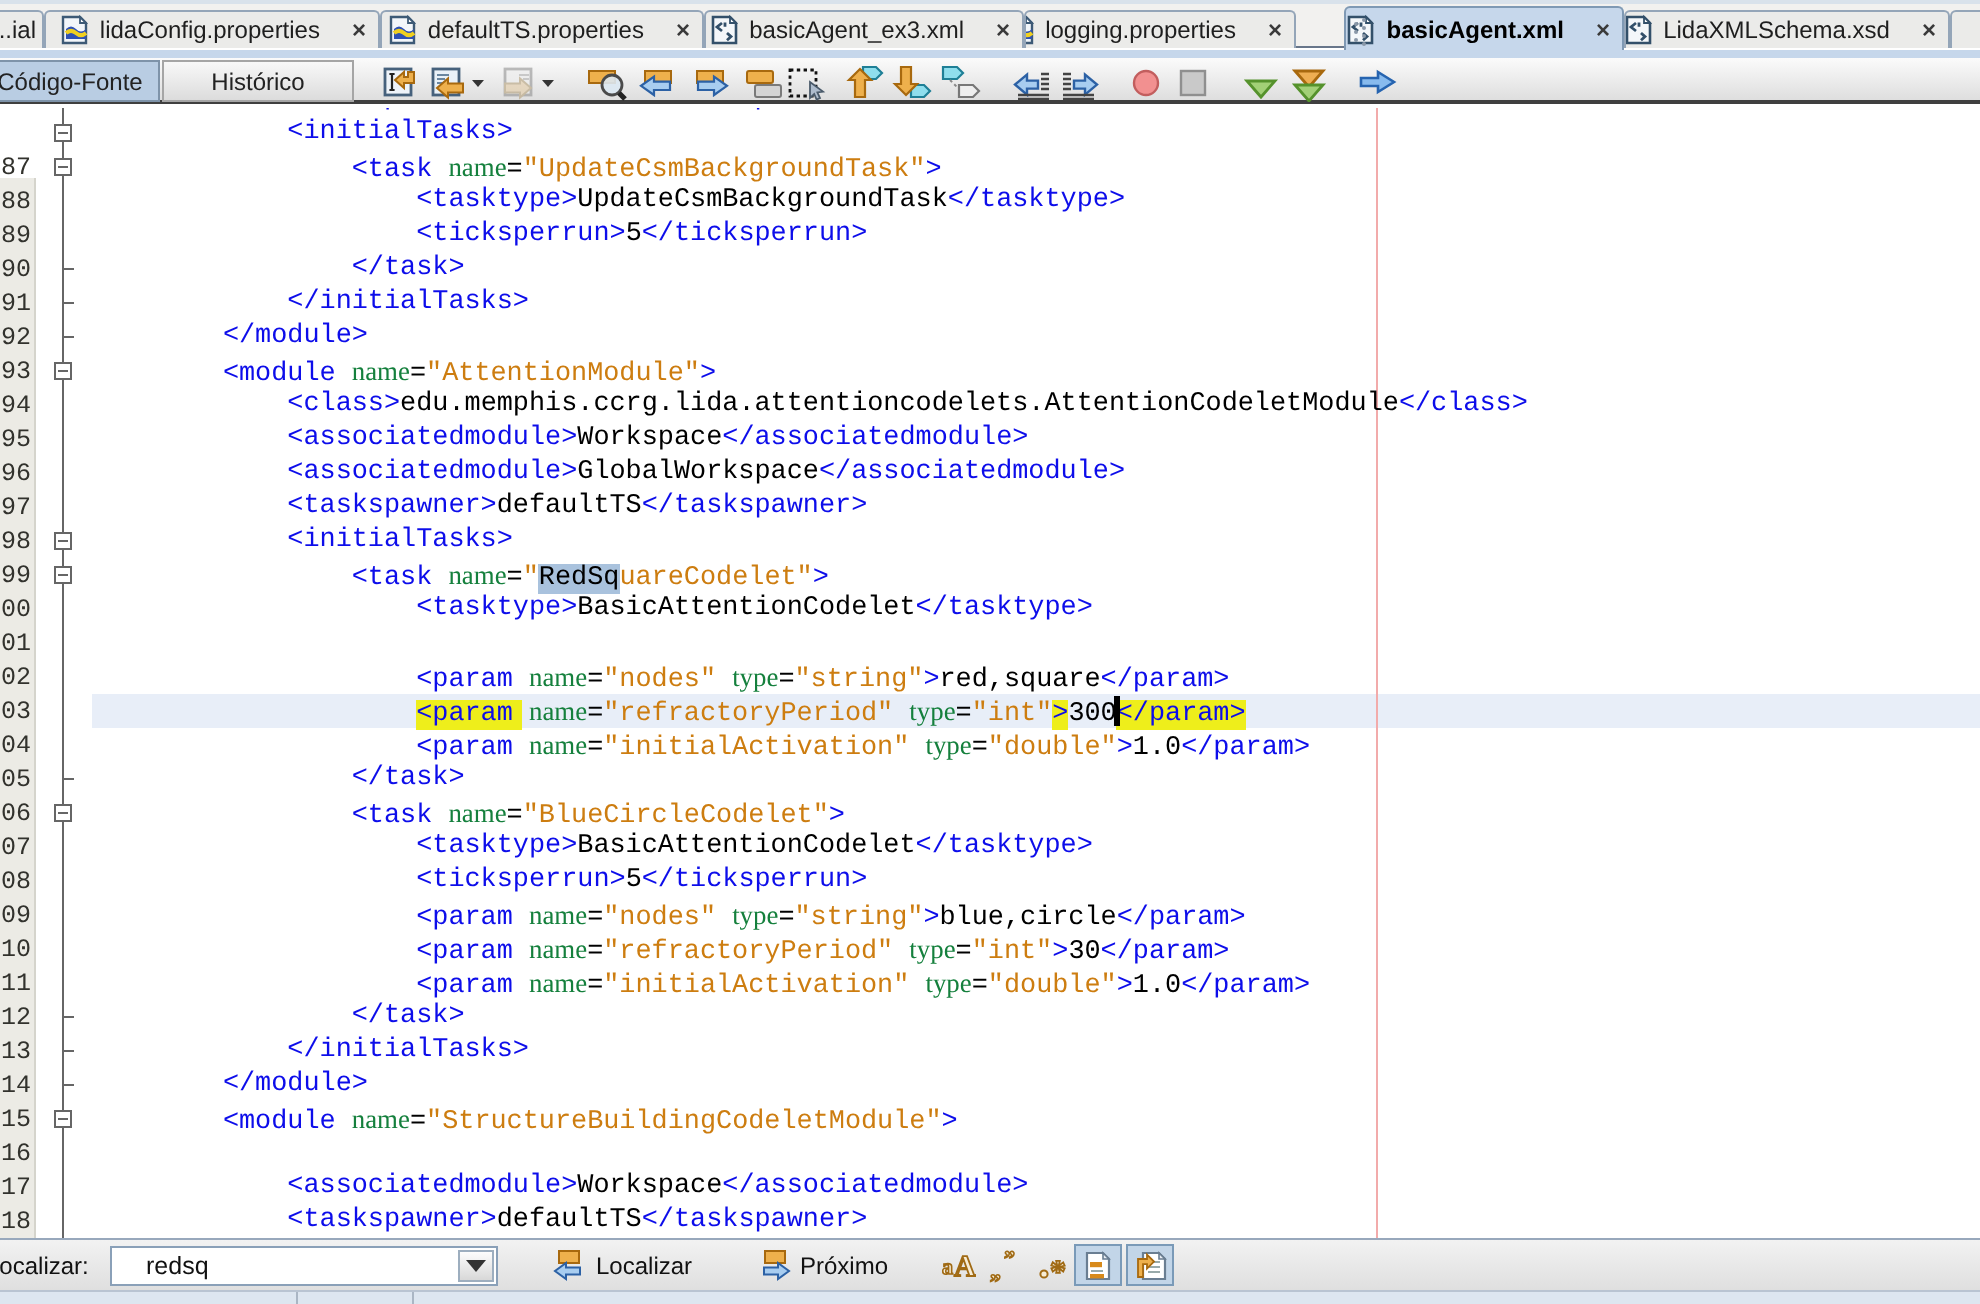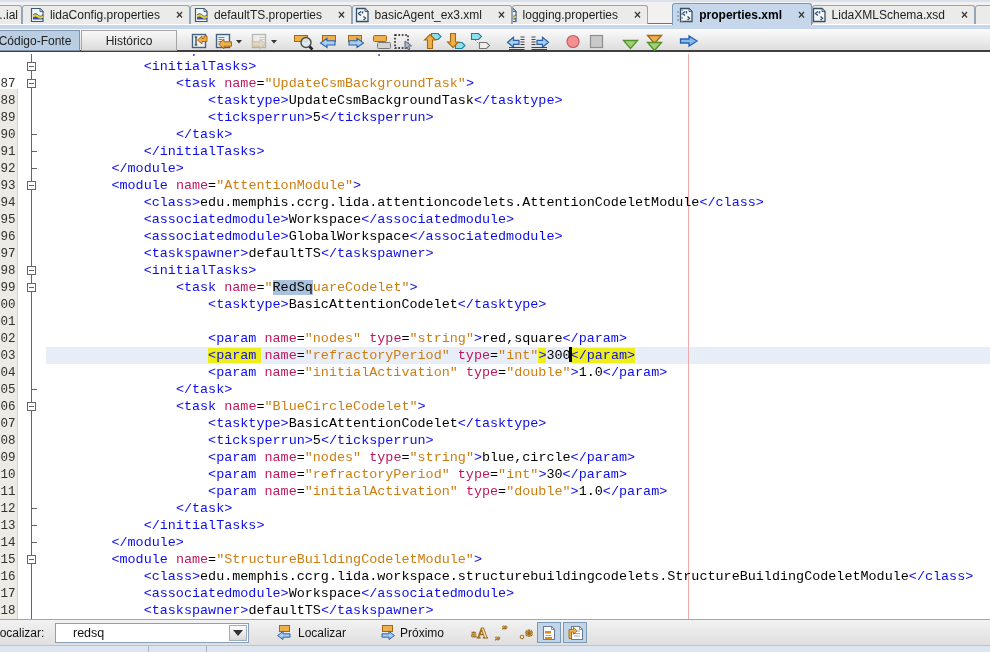--- a/index.html
+++ b/index.html
@@ -37,21 +37,21 @@
   font-size:12.5px; line-height:17px; color:#32322d; text-align:right; }
 #foldline { position:absolute; left:31px; top:0; width:1px; height:565px; background:#666; }
 .fbox { position:absolute; left:27px; width:9px; height:9px; background:#fff; border:1px solid #666; }
 .fminus { position:absolute; left:1px; top:3px; width:5px; height:1px; background:#666; }
 .ftick { position:absolute; left:32px; width:5px; height:1px; background:#666; }
 #marginline { position:absolute; left:688px; top:0; width:1px; height:565px; background:#f2abab; }
 #rowhl { position:absolute; left:46px; top:293px; width:944px; height:17px; background:#e8eef8; }
 #code { position:absolute; left:4px; top:0; width:789px; height:565px; }
 .cl { position:absolute; left:43px; white-space:pre; font-family:"Liberation Mono",monospace;
   font-size:13.43px; line-height:17px; letter-spacing:0px; color:#000; }
-.b { color:#0d0dea; } .g { color:#be185d; } .o { color:#cd7d10; }
+.b { color:#0d0dea; } .g { color:#15803d;font-family:Liberation Serif, serif; } .o { color:#cd7d10; }
 .y { background:#eeee1b; }
 .y2 { padding-right:5px; margin-right:-5px; }
 .sel { background:#a9c2dd; color:#000; }
 .caret { display:inline-block; width:3px; height:15px; background:#000; vertical-align:-3px; margin:0 -1.5px; position:relative; z-index:3; }
 
 
 
 
 #searchbar { position:absolute; left:0; top:619px; width:990px; height:26px;
   background:linear-gradient(#f2f2f2,#dfdfdf); border-top:1px solid #98a8bc; font-size:12px; color:#111; }
@@ -119,21 +119,21 @@
         <span class="tl">logging.properties</span>
         <span class="tx">×</span>
       </div>
 <div class="tab sel" style="left:672px;width:140px">
         <svg width="16" height="16" viewBox="0 0 16 16">
           <path d="M2.5 1.5 h8.5 l3 3 v10 h-11.5 z" fill="#f4f7fa" stroke="#33506a" stroke-width="1.3"></path>
           <path d="M11 1.5 l3 3 h-3 z" fill="#fff" stroke="#33506a" stroke-width="0.9"></path>
           <path d="M7 4.5 l-2.5 2 2.5 2 M8.5 4.2 v2.2 M8.5 7.8 v0.01" stroke="#33506a" stroke-width="1.4" fill="none"></path>
           <path d="M9.5 9.5 l2 1.8 -2 1.8 M4.5 12.6 h0.01 M6.8 12.6 h0.01" stroke="#33506a" stroke-width="1.4" fill="none"></path>
         </svg>
-        <span class="tl">properties.xml</span>
+        <span class="tl">basicAgent.xml</span>
         <span class="tx">×</span>
       </div>
 <div class="tab" style="left:812px;width:163px">
         <svg width="16" height="16" viewBox="0 0 16 16">
           <path d="M2.5 1.5 h8.5 l3 3 v10 h-11.5 z" fill="#f4f7fa" stroke="#33506a" stroke-width="1.3"></path>
           <path d="M11 1.5 l3 3 h-3 z" fill="#fff" stroke="#33506a" stroke-width="0.9"></path>
           <path d="M7 4.5 l-2.5 2 2.5 2 M8.5 4.2 v2.2 M8.5 7.8 v0.01" stroke="#33506a" stroke-width="1.4" fill="none"></path>
           <path d="M9.5 9.5 l2 1.8 -2 1.8 M4.5 12.6 h0.01 M6.8 12.6 h0.01" stroke="#33506a" stroke-width="1.4" fill="none"></path>
         </svg>
         <span class="tl">LidaXMLSchema.xsd</span>
@@ -314,21 +314,20 @@
 <div class="cl" style="top:398px">                <span class="b">&lt;task</span> <span class="g">name</span>=<span class="o">"BlueCircleCodelet"</span><span class="b">&gt;</span></div>
 <div class="cl" style="top:415px">                    <span class="b">&lt;tasktype&gt;</span>BasicAttentionCodelet<span class="b">&lt;/tasktype&gt;</span></div>
 <div class="cl" style="top:432px">                    <span class="b">&lt;ticksperrun&gt;</span>5<span class="b">&lt;/ticksperrun&gt;</span></div>
 <div class="cl" style="top:449px">                    <span class="b">&lt;param</span> <span class="g">name</span>=<span class="o">"nodes"</span> <span class="g">type</span>=<span class="o">"string"</span><span class="b">&gt;</span>blue,circle<span class="b">&lt;/param&gt;</span></div>
 <div class="cl" style="top:466px">                    <span class="b">&lt;param</span> <span class="g">name</span>=<span class="o">"refractoryPeriod"</span> <span class="g">type</span>=<span class="o">"int"</span><span class="b">&gt;</span>30<span class="b">&lt;/param&gt;</span></div>
 <div class="cl" style="top:483px">                    <span class="b">&lt;param</span> <span class="g">name</span>=<span class="o">"initialActivation"</span> <span class="g">type</span>=<span class="o">"double"</span><span class="b">&gt;</span>1.0<span class="b">&lt;/param&gt;</span></div>
 <div class="cl" style="top:500px">                <span class="b">&lt;/task&gt;</span></div>
 <div class="cl" style="top:517px">            <span class="b">&lt;/initialTasks&gt;</span></div>
 <div class="cl" style="top:534px">        <span class="b">&lt;/module&gt;</span></div>
 <div class="cl" style="top:551px">        <span class="b">&lt;module</span> <span class="g">name</span>=<span class="o">"StructureBuildingCodeletModule"</span><span class="b">&gt;</span></div>
-<div class="cl" style="top:568px">            <span class="b">&lt;class&gt;</span>edu.memphis.ccrg.lida.workspace.structurebuildingcodelets.StructureBuildingCodeletModule<span class="b">&lt;/class&gt;</span></div>
 <div class="cl" style="top:585px">            <span class="b">&lt;associatedmodule&gt;</span>Workspace<span class="b">&lt;/associatedmodule&gt;</span></div>
 <div class="cl" style="top:602px">            <span class="b">&lt;taskspawner&gt;</span>defaultTS<span class="b">&lt;/taskspawner&gt;</span></div>
     </div>
     <div id="gutter">
       <div id="gutnums" style="position:absolute;left:0;top:-54px;width:18px;height:700px">
 <div class="ln" style="top:41px">87</div>
 <div class="ln" style="top:58px">88</div>
 <div class="ln" style="top:75px">89</div>
 <div class="ln" style="top:92px">90</div>
 <div class="ln" style="top:109px">91</div>

